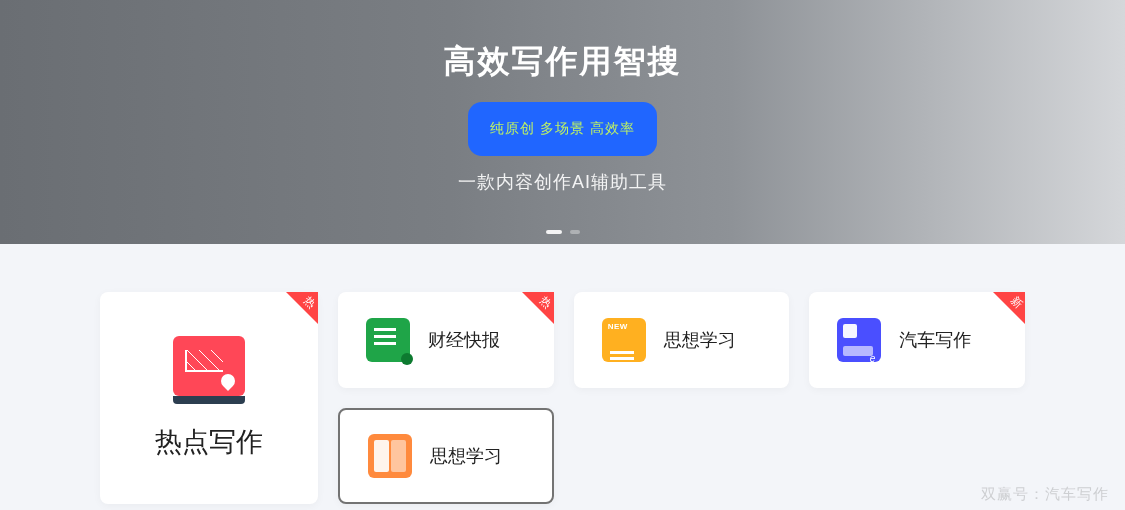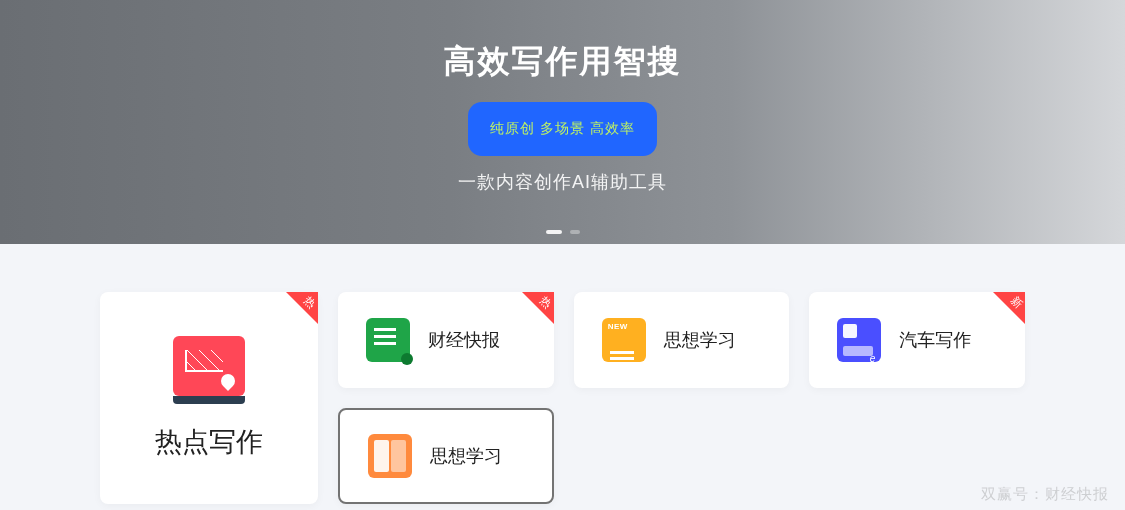--- a/index.html
+++ b/index.html
@@ -90,13 +90,13 @@
         </div>
         <div class="card-label">汽车写作</div>
       </div>
       <div class="card selected">
         <div class="icon i-orange"></div>
         <div class="card-label">思想学习</div>
       </div>
     </div>
 </div>
 
-<div class="watermark">双赢号：财经快报</div>
+<div class="watermark">双赢号：汽车写作</div>
 
 </body></html>

